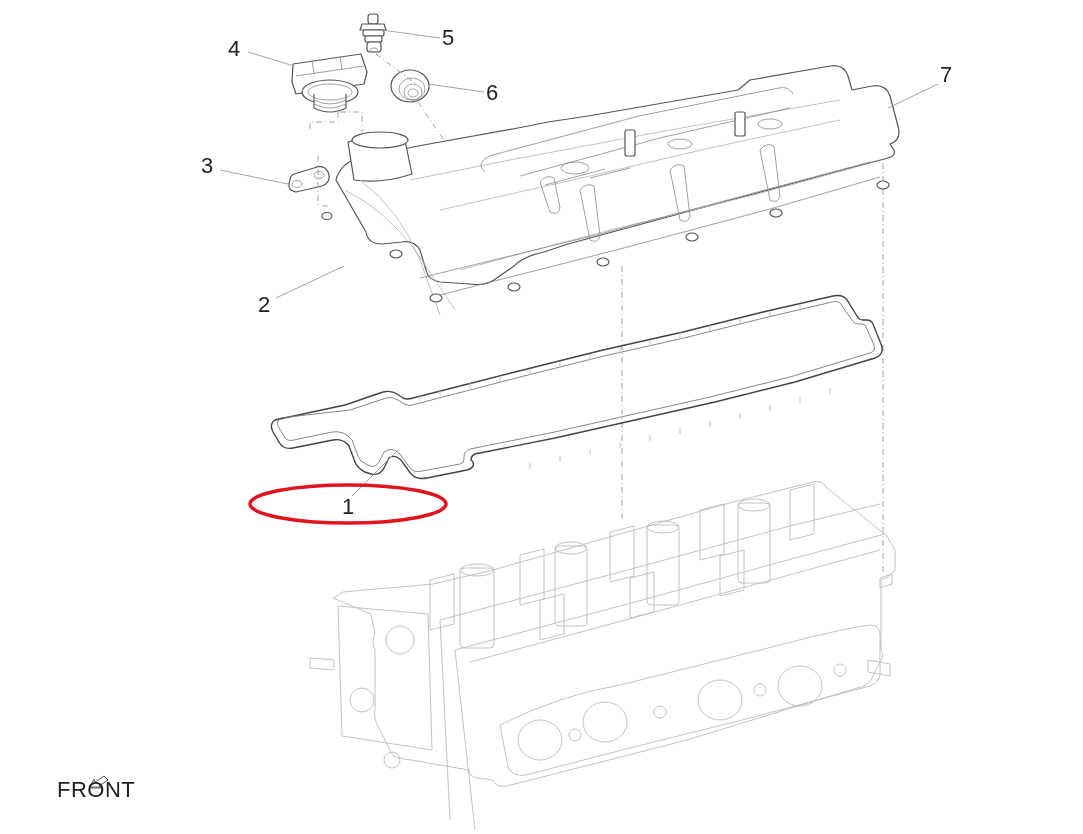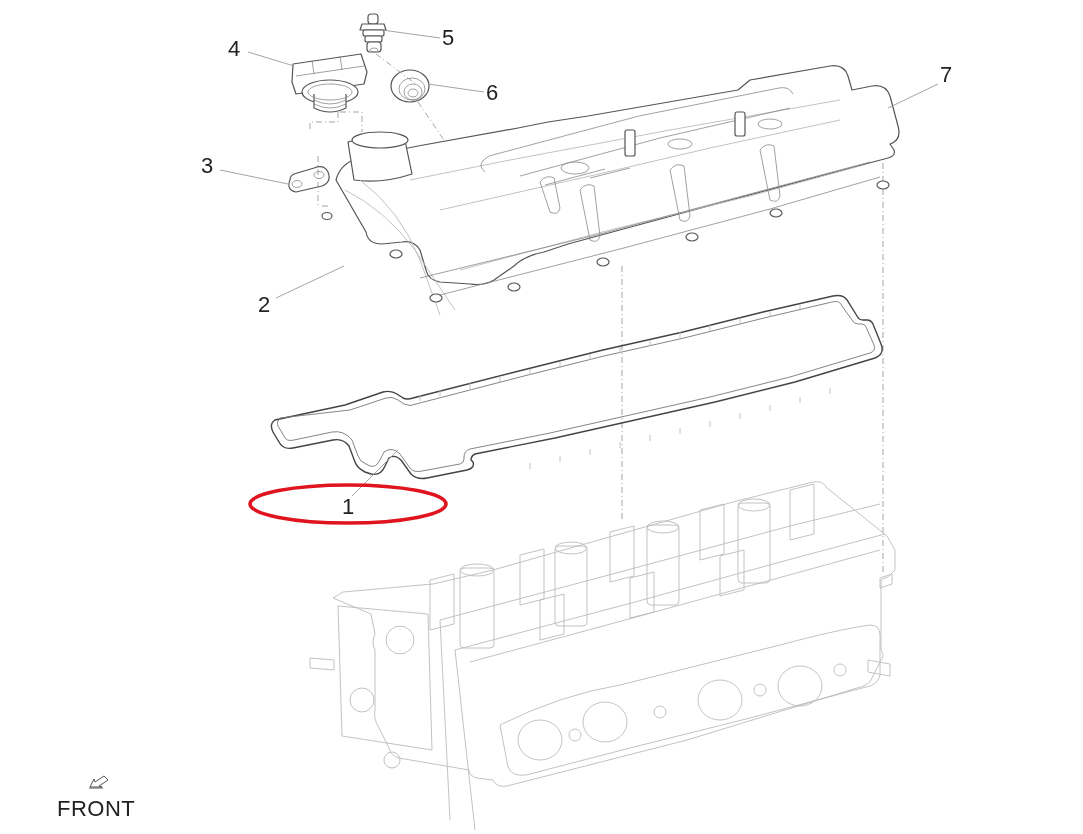--- a/index.html
+++ b/index.html
@@ -1,21 +1,21 @@
 <!DOCTYPE html>
 <html><head>
   <meta charset="utf-8">
   <style>
     html, body { margin: 0; padding: 0; background: #ffffff; }
     body { width: 1083px; height: 834px; position: relative; overflow: hidden;
            font-family: "Liberation Sans", sans-serif; }
     .canvas { position: absolute; left: 0; top: 0; width: 1083px; height: 834px; }
     .callout { position: absolute; font-family: "Liberation Sans", sans-serif;
                font-size: 22px; color: #222; line-height: 1; }
-    .front-label { position: absolute; left: 57px; top: 796px; font-size: 22px; color: #222;
+    .front-label { position: absolute; left: 57px; top: 777px; font-size: 22px; color: #222;
                    letter-spacing: 0.5px; }
     .front-arrow { position: absolute; left: 86px; top: 774px; }
     svg .part { fill: #ffffff; stroke: #555; stroke-width: 1.2; stroke-linejoin: round; }
     svg .thin { fill: none; stroke: #888; stroke-width: 0.8; }
     svg .faint { fill: none; stroke: #bbb; stroke-width: 0.9; }
     svg .leader { fill: none; stroke: #9a9a9a; stroke-width: 0.9; }
     svg .dash { fill: none; stroke: #999; stroke-width: 0.9; stroke-dasharray: 6 3 1 3; }
     svg .gasket { fill: none; stroke: #444; stroke-width: 1.4; }
     svg .gasket-in { fill: none; stroke: #777; stroke-width: 0.9; }
     svg .highlight { fill: none; stroke: #e0141e; stroke-width: 3.5; }

